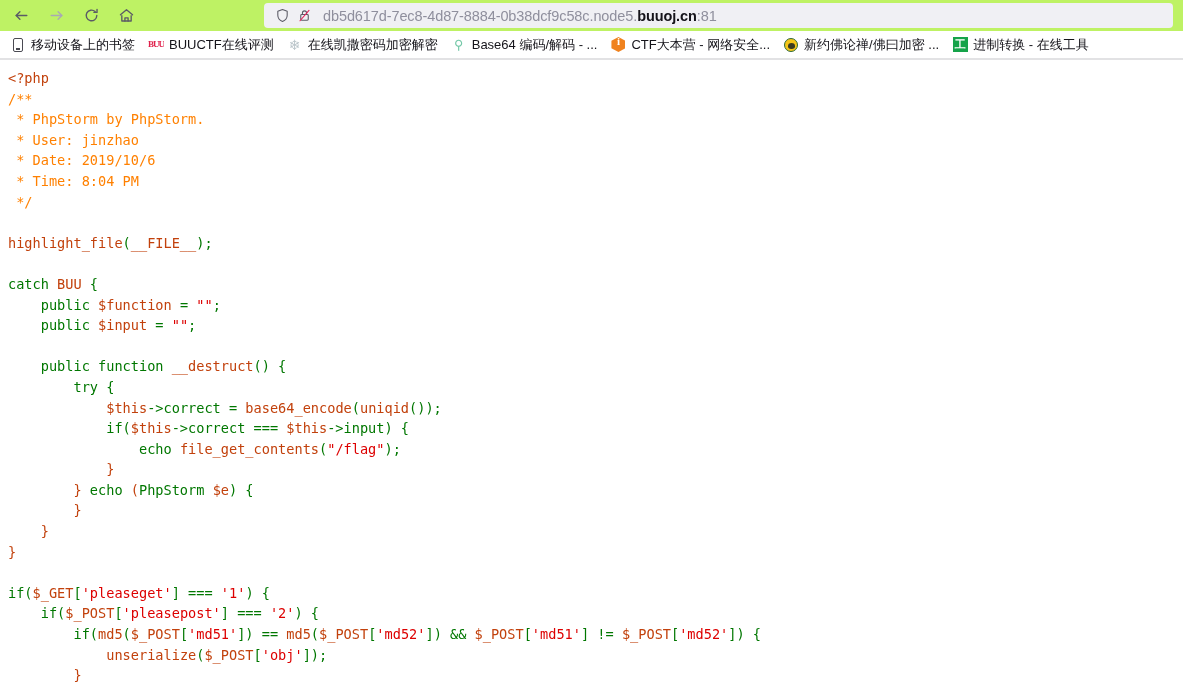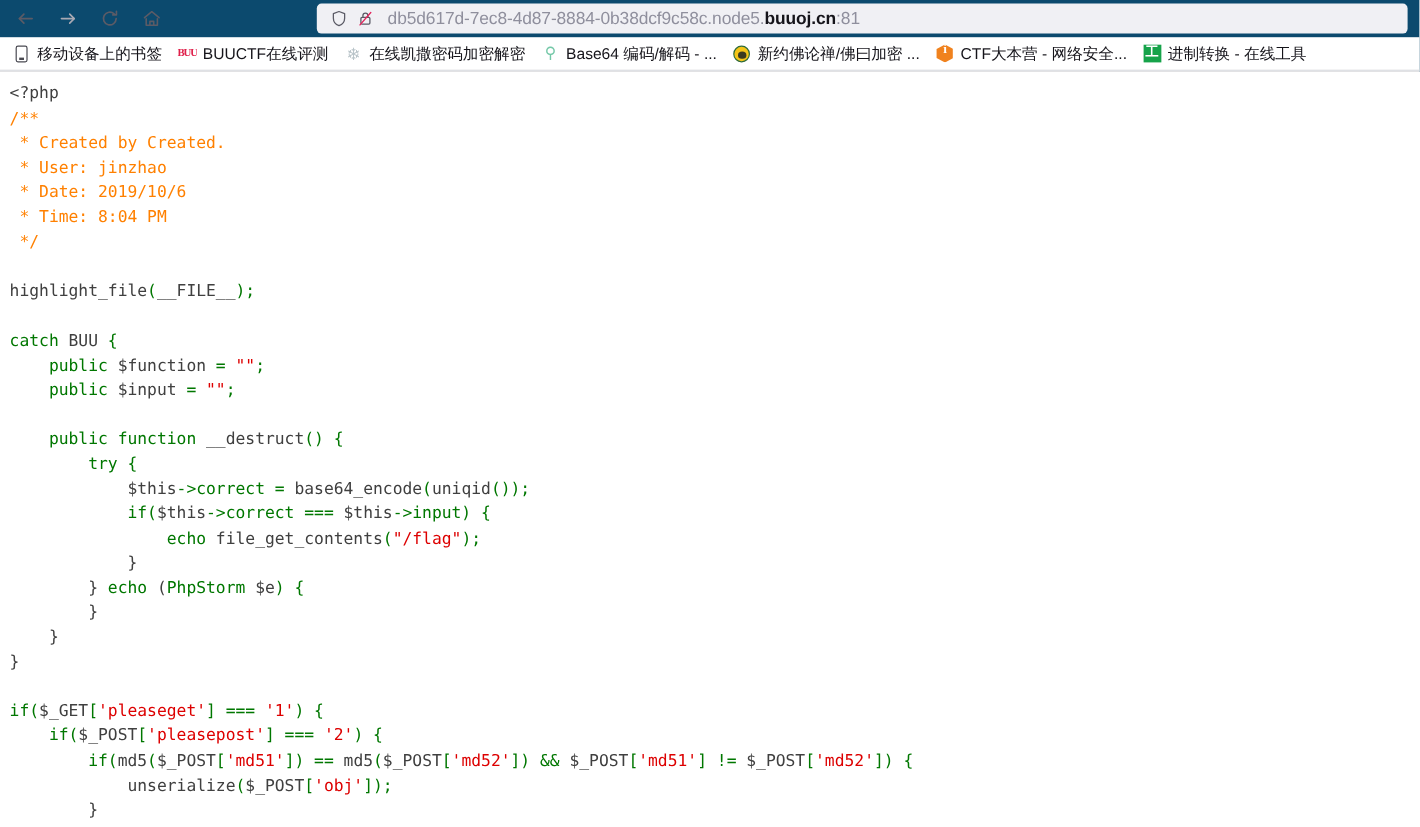--- a/index.html
+++ b/index.html
@@ -10,21 +10,21 @@
   body {
     width: 1183px;
     height: 689px;
     overflow: hidden;
     font-family: "Liberation Sans", sans-serif;
     -webkit-font-smoothing: antialiased;
   }
 
   
   .browser-chrome {
-    background: #0c4a6e;
+    background: #bef264;
     border-bottom: 1px solid #e2e2e4;
   }
   .nav-bar {
     display: flex;
     align-items: center;
     height: 31px;
     padding: 0 6px;
     box-sizing: border-box;
   }
   .nav-btn {
@@ -219,21 +219,21 @@
   .code {
     font-family: "DejaVu Sans Mono", "Liberation Mono", monospace;
     font-size: 13.6px;
     line-height: 20.6px;
     white-space: pre;
     margin: 0;
     color: #000000;
     letter-spacing: 0px;
   }
   .kw  { color: #007700; }   
-  .def { color: #404040; }   
+  .def { color: #c2410c; }   
   .str { color: #DD0000; }   
   .cmt { color: #FF8000; }   
 </style>
 </head>
 <body>
 
 <div class="browser-chrome">
 
   <div class="nav-bar">
 
@@ -319,46 +319,46 @@
 
     <div class="bm">
       <span class="bm-ico">
           <span class="fav-tree">⚲</span>
         </span>
       <span class="bm-label">Base64 编码/解码 - ...</span>
     </div>
 
     <div class="bm">
       <span class="bm-ico">
+          <span class="fav-ctf"></span>
+        </span>
+      <span class="bm-label">CTF大本营 - 网络安全...</span>
+    </div>
+
+    <div class="bm">
+      <span class="bm-ico">
           <span class="fav-buddha"></span>
         </span>
       <span class="bm-label">新约佛论禅/佛曰加密 ...</span>
-    </div>
-
-    <div class="bm">
-      <span class="bm-ico">
-          <span class="fav-ctf"></span>
-        </span>
-      <span class="bm-label">CTF大本营 - 网络安全...</span>
     </div>
 
     <div class="bm">
       <span class="bm-ico">
           <span class="fav-jz">工</span>
         </span>
       <span class="bm-label">进制转换 - 在线工具</span>
     </div>
 
   </div>
 </div>
 
 <div class="page">
   <pre class="code" id="source-code"><span class="def">&lt;?php</span>
 <span class="cmt">/**</span>
-<span class="cmt"> * Created by Created.</span>
+<span class="cmt"> * PhpStorm by PhpStorm.</span>
 <span class="cmt"> * User: jinzhao</span>
 <span class="cmt"> * Date: 2019/10/6</span>
 <span class="cmt"> * Time: 8:04 PM</span>
 <span class="cmt"> */</span>
 <span class="def"></span>
 <span class="def">highlight_file</span><span class="kw">(</span><span class="def">__FILE__</span><span class="kw">);</span>
 <span class="def"></span>
 <span class="kw">catch </span><span class="def">BUU </span><span class="kw">{</span>
 <span class="kw">    public </span><span class="def">$function </span><span class="kw">= </span><span class="str">""</span><span class="kw">;</span>
 <span class="kw">    public </span><span class="def">$input </span><span class="kw">= </span><span class="str">""</span><span class="kw">;</span>

